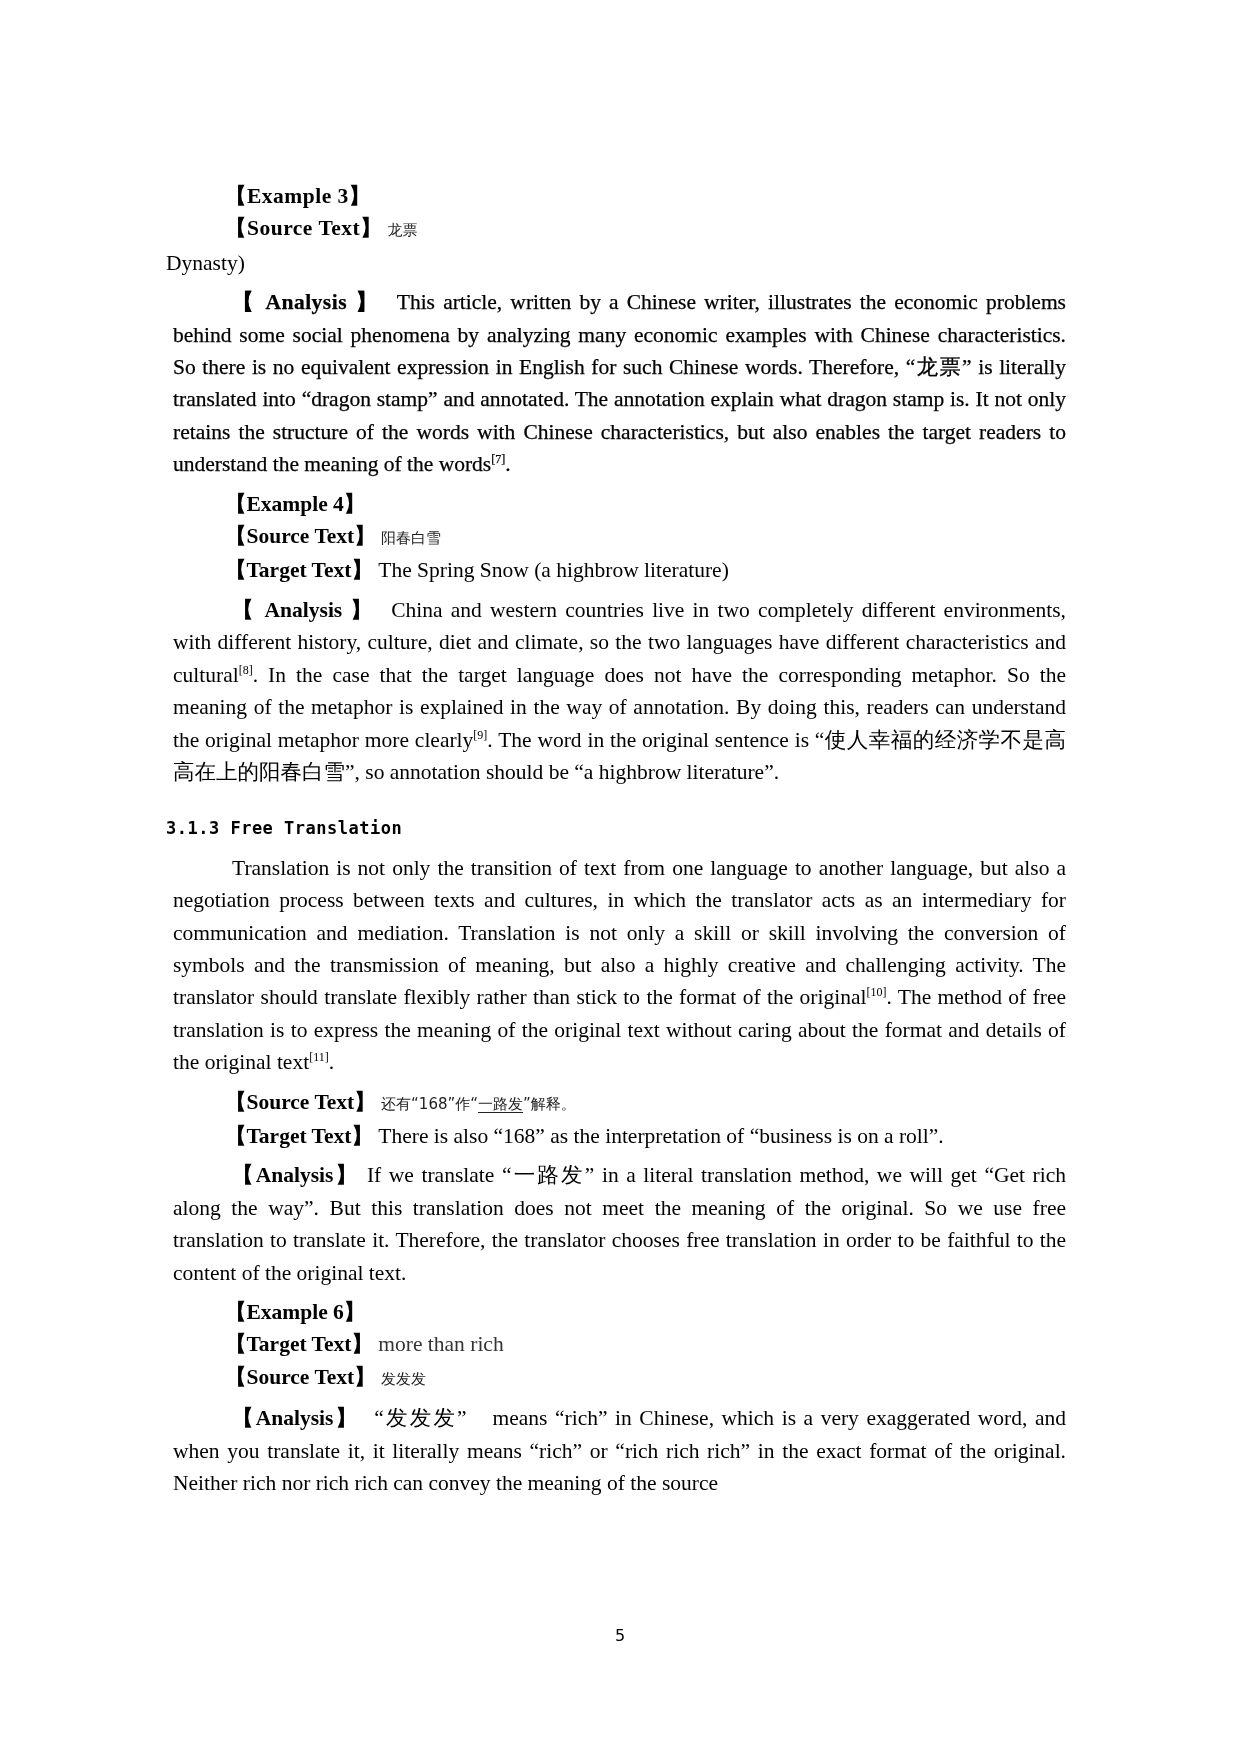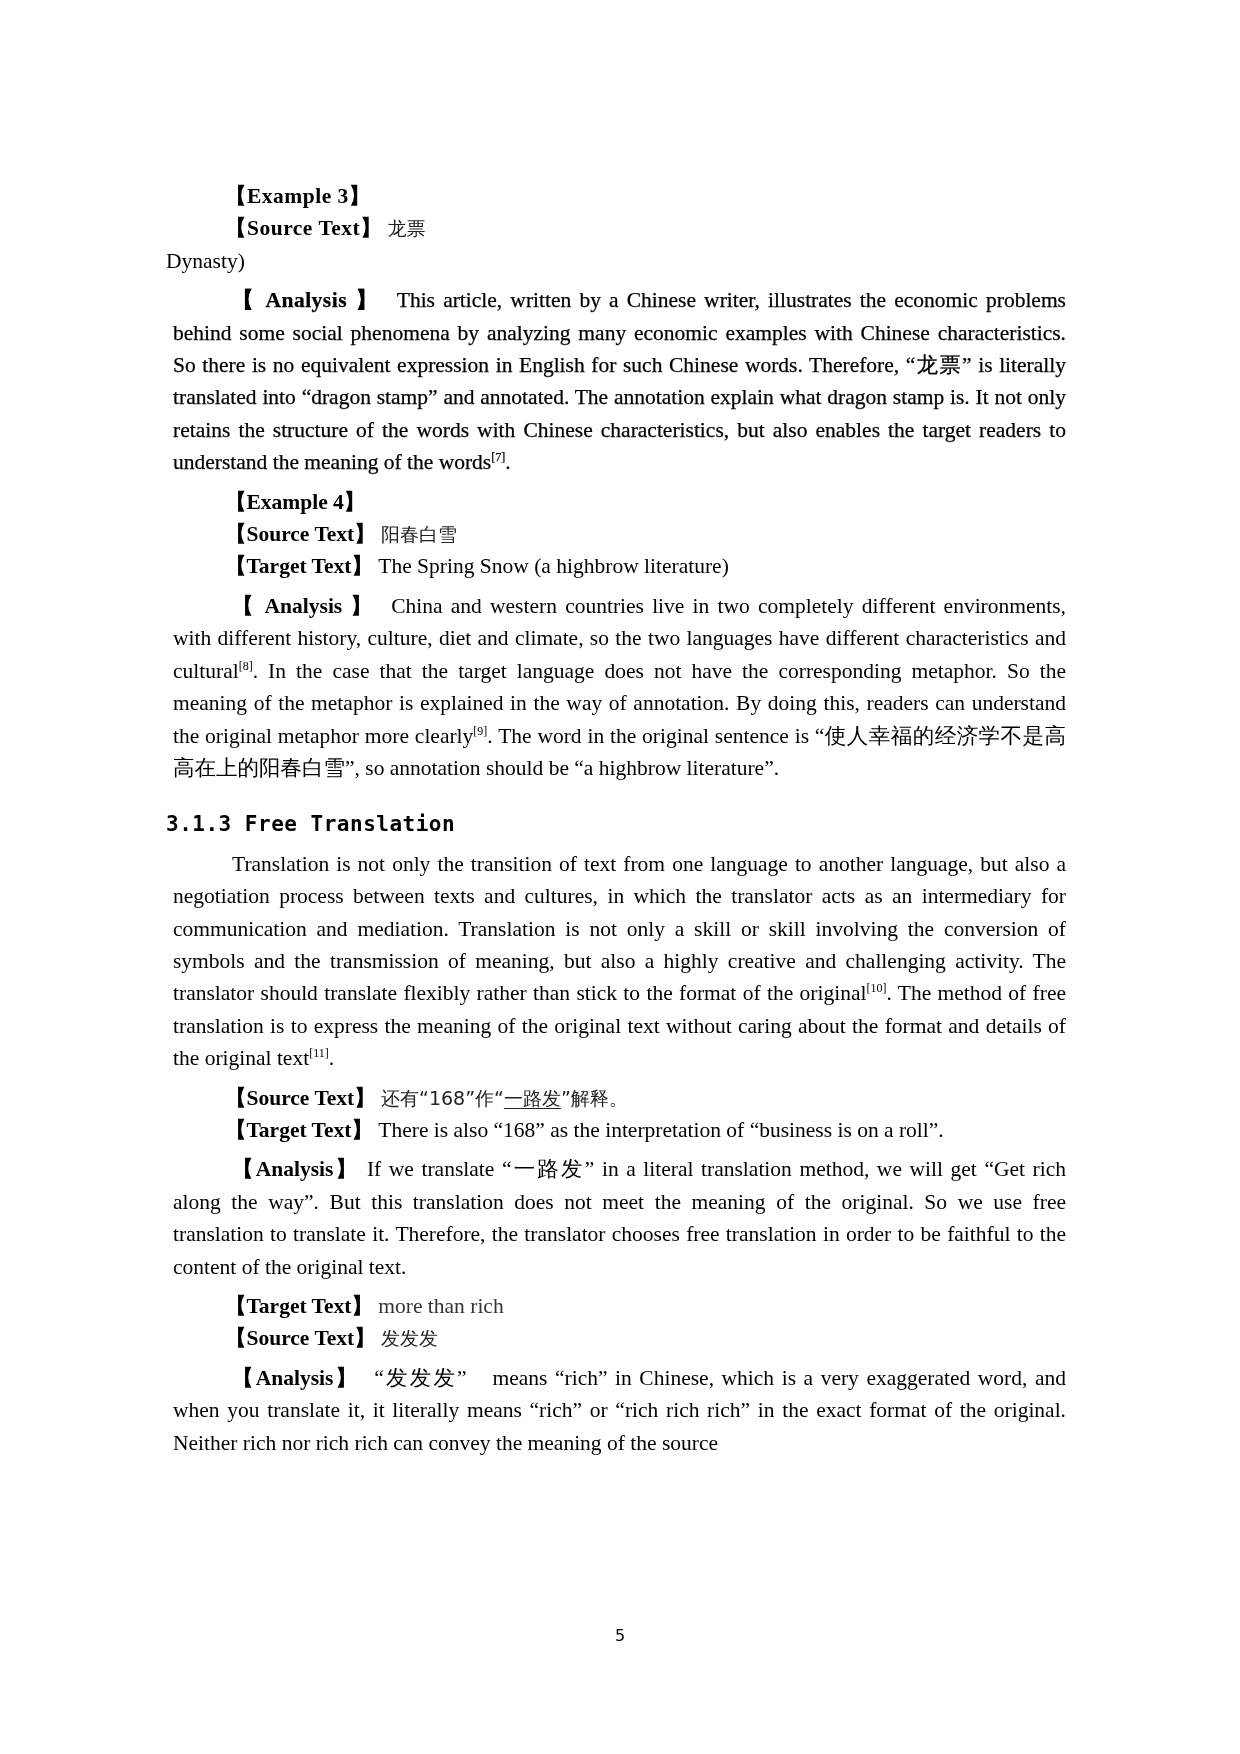--- a/index.html
+++ b/index.html
@@ -43,35 +43,35 @@
       -webkit-text-stroke: 0.25px #000;
     }
     .label {
       font-weight: bold;
     }
     .label.wide {
       letter-spacing: 0.5px;
     }
     .zh {
       font-family: "DejaVu Sans", sans-serif;
-      font-size: 19px;
+      font-size: 15px;
       color: #222;
     }
     .underline {
       text-decoration: underline;
       text-underline-offset: 3px;
     }
     sup {
       font-size: 12px;
       line-height: 0;
       vertical-align: 8px;
     }
     .heading {
       font-family: "DejaVu Sans Mono", monospace;
-      font-size: 21px;
+      font-size: 17px;
       line-height: 32.4px;
       margin: 24px 0 0 0;
       letter-spacing: 0.5px;
     }
     .target-light {
       color: #333;
     }
     .page-number {
       position: absolute;
       left: 0;
@@ -127,20 +127,23 @@
     </p>
     <p class="line indent">
       <span class="label">【Target Text】</span>
       <span>There is also “168” as the interpretation of “business is on a roll”.</span>
     </p>
     <p class="para"><span class="label">【Analysis】</span>&nbsp;<span>If we translate “一路发” in a literal translation method, we will get “Get rich along the way”. But this translation does not meet the meaning of the original. So we use free translation to translate it. Therefore, the translator chooses free translation in order to be faithful to the content of the original text.</span></p>
   </section>
 
   <section>
     <p class="line indent">
+      <span class="label">【Example 6】</span>
+    </p>
+    <p class="line indent">
       <span class="label">【Target Text】</span>
       <span class="target-light">more than rich</span>
     </p>
     <p class="line indent">
       <span class="label">【Source Text】</span>
       <span class="zh">发发发</span>
     </p>
     <p class="para"><span class="label">【Analysis】</span>&nbsp;&nbsp;<span>“发发发”　means “rich” in Chinese, which is a very exaggerated word, and when you translate it, it literally means “rich” or “rich rich rich” in the exact format of the original. Neither rich nor rich rich can convey the meaning of the source</span></p>
   </section>
 

